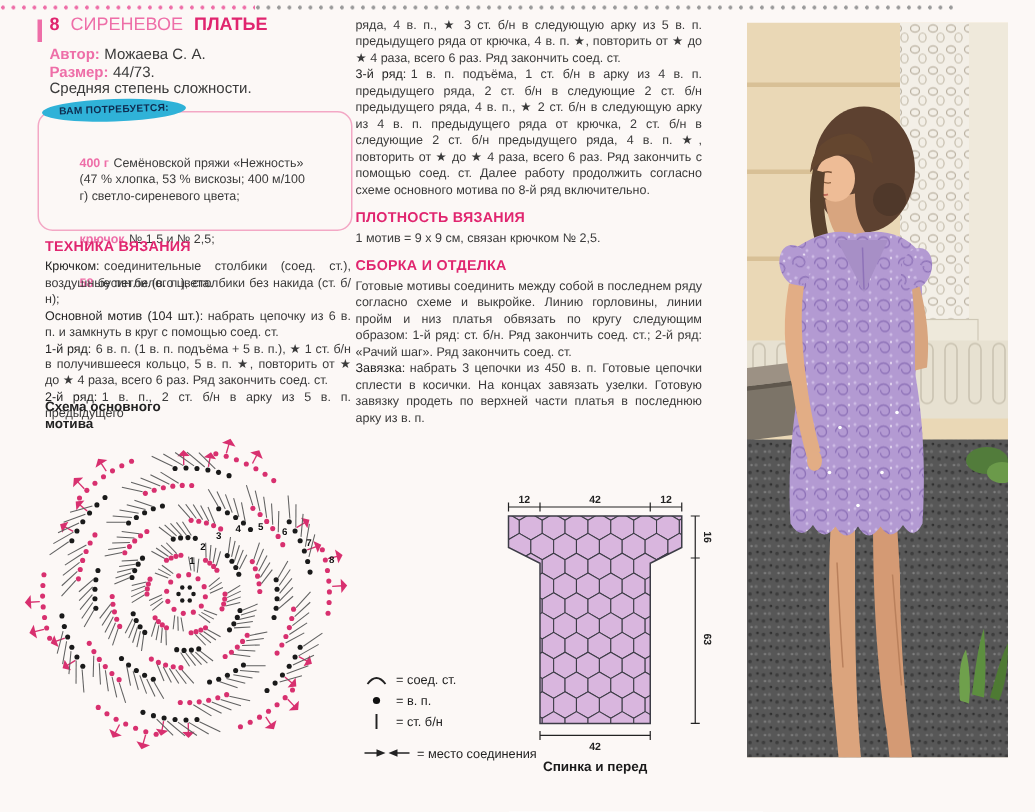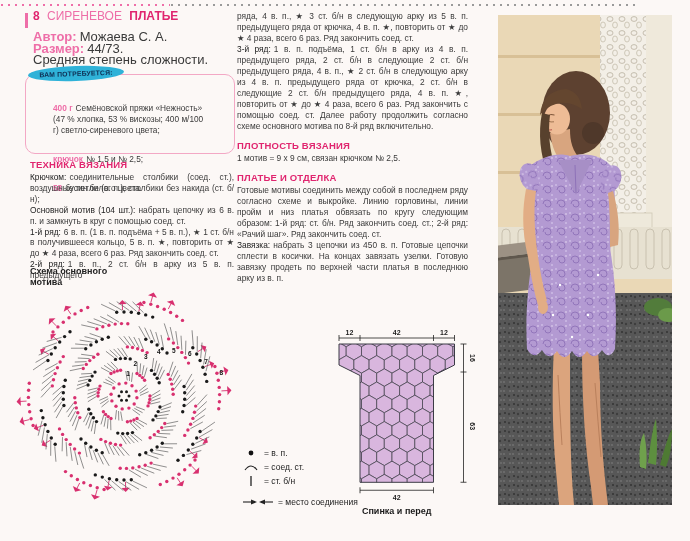--- a/index.html
+++ b/index.html
@@ -8,21 +8,21 @@
   .dots{position:absolute;top:3px;height:4px;}
   .dots-pink{left:0;width:170px;background-image:radial-gradient(circle at 2px 2px,var(--pink2,#e54b86) 1.1px,transparent 1.4px);background-size:7px 4px;}
   .dots-gray{left:170px;width:468px;background-image:radial-gradient(circle at 2px 2px,#9a9a9a 1.1px,transparent 1.4px);background-size:7px 4px;}
 
   .title-bar{position:absolute;left:25px;top:13px;width:3px;height:15px;background:var(--pink2,#e86aa0);}
   .title{position:absolute;left:33px;top:9px;font-size:12px;white-space:nowrap;}
   .title .num{font-weight:bold;color:var(--pink,#e0256f);}
   .title .light{color:var(--pink2,#ee6ea8);margin-left:4px;}
   .title .bold{font-weight:bold;color:var(--pink,#e0256f);margin-left:4px;}
 
-  .meta{position:absolute;left:33px;top:31px;width:200px;font-size:13px;line-height:11.5px;}
+  .meta{position:absolute;left:33px;top:31px;width:200px;font-size:10px;line-height:11.5px;}
   .meta .lbl{color:var(--pink2,#e8559a);font-weight:bold;margin-right:3px;}
 
   .materials-box{position:absolute;left:25px;top:74px;width:208px;height:78px;
         border:1.5px solid #f3a8c5;border-radius:10px;}
   .materials-badge{position:absolute;left:28px;top:66px;width:96px;height:15px;background:var(--cyan,#2fb2d8);
         border-radius:50%;transform:rotate(-2deg);display:flex;align-items:center;justify-content:center;
         font-size:6.8px;font-weight:bold;color:#0e2c50;letter-spacing:.2px;}
   .materials-text{position:absolute;left:35px;top:85px;width:192px;font-size:8.3px;line-height:11px;text-align:left;}
   .materials-text p{margin:18px;}
   .plead{color:var(--pink2,#e8559a);font-weight:bold;margin-right:3px;}
@@ -582,41 +582,41 @@
       <text x="217.22787151294028" y="94.33357793271472" font-size="6.5" font-weight="bold" fill="#111" text-anchor="middle" font-family="Liberation Sans, sans-serif">8</text>
     </svg>
 
   <div class="mid">
     <p><span class="lead"></span><span>ряда, 4 в. п., ★ 3 ст. б/н в следующую арку из 5 в. п. предыдущего ряда от крючка, 4 в. п. ★, повторить от ★ до ★ 4 раза, всего 6 раз. Ряд закончить соед. ст.</span></p>
     <p><span class="lead">3-й ряд:</span><span>1 в. п. подъёма, 1 ст. б/н в арку из 4 в. п. предыдущего ряда, 2 ст. б/н в следующие 2 ст. б/н предыдущего ряда, 4 в. п., ★ 2 ст. б/н в следующую арку из 4 в. п. предыдущего ряда от крючка, 2 ст. б/н в следующие 2 ст. б/н предыдущего ряда, 4 в. п. ★, повторить от ★ до ★ 4 раза, всего 6 раз. Ряд закончить с помощью соед. ст. Далее работу продолжить согласно схеме основного мотива по 8-й ряд включительно.</span></p>
 
     <div class="sec-heading">ПЛОТНОСТЬ ВЯЗАНИЯ</div>
     <p>1 мотив = 9 х 9 см, связан крючком № 2,5.</p>
 
-    <div class="sec-heading">ПЛАТЬЕ И ОТДЕЛКА</div>
+    <div class="sec-heading">СБОРКА И ОТДЕЛКА</div>
     <p><span class="lead"></span><span>Готовые мотивы соединить между собой в последнем ряду согласно схеме и выкройке. Линию горловины, линии пройм и низ платья обвязать по кругу следующим образом: 1-й ряд: ст. б/н. Ряд закончить соед. ст.; 2-й ряд: «Рачий шаг». Ряд закончить соед. ст.</span></p>
     <p><span class="lead">Завязка:</span><span>набрать 3 цепочки из 450 в. п. Готовые цепочки сплести в косички. На концах завязать узелки. Готовую завязку продеть по верхней части платья в последнюю арку из в. п.</span></p>
   </div>
 
   <div class="legend">
+    <div class="legend-row">
+      <span class="legend-icon">
+        <svg width="18" height="10">
+            <path d="M3,8 Q9,0 15,8" fill="none" stroke="#222" stroke-width="1.2"></path>
+          </svg>
+      </span>
+      <span class="legend-label">= соед. ст.</span>
+    </div>
     <div class="legend-row">
       <span class="legend-icon">
         <svg width="18" height="10">
             <circle cx="9" cy="5" r="2.4" fill="#111"></circle>
           </svg>
       </span>
       <span class="legend-label">= в. п.</span>
-    </div>
-    <div class="legend-row">
-      <span class="legend-icon">
-        <svg width="18" height="10">
-            <path d="M3,8 Q9,0 15,8" fill="none" stroke="#222" stroke-width="1.2"></path>
-          </svg>
-      </span>
-      <span class="legend-label">= соед. ст.</span>
     </div>
     <div class="legend-row">
       <span class="legend-icon">
         <svg width="18" height="12">
             <line x1="9" y1="1" x2="9" y2="11" stroke="#222" stroke-width="1.3"></line>
           </svg>
       </span>
       <span class="legend-label">= ст. б/н</span>
     </div>
     <div class="legend-row join">

